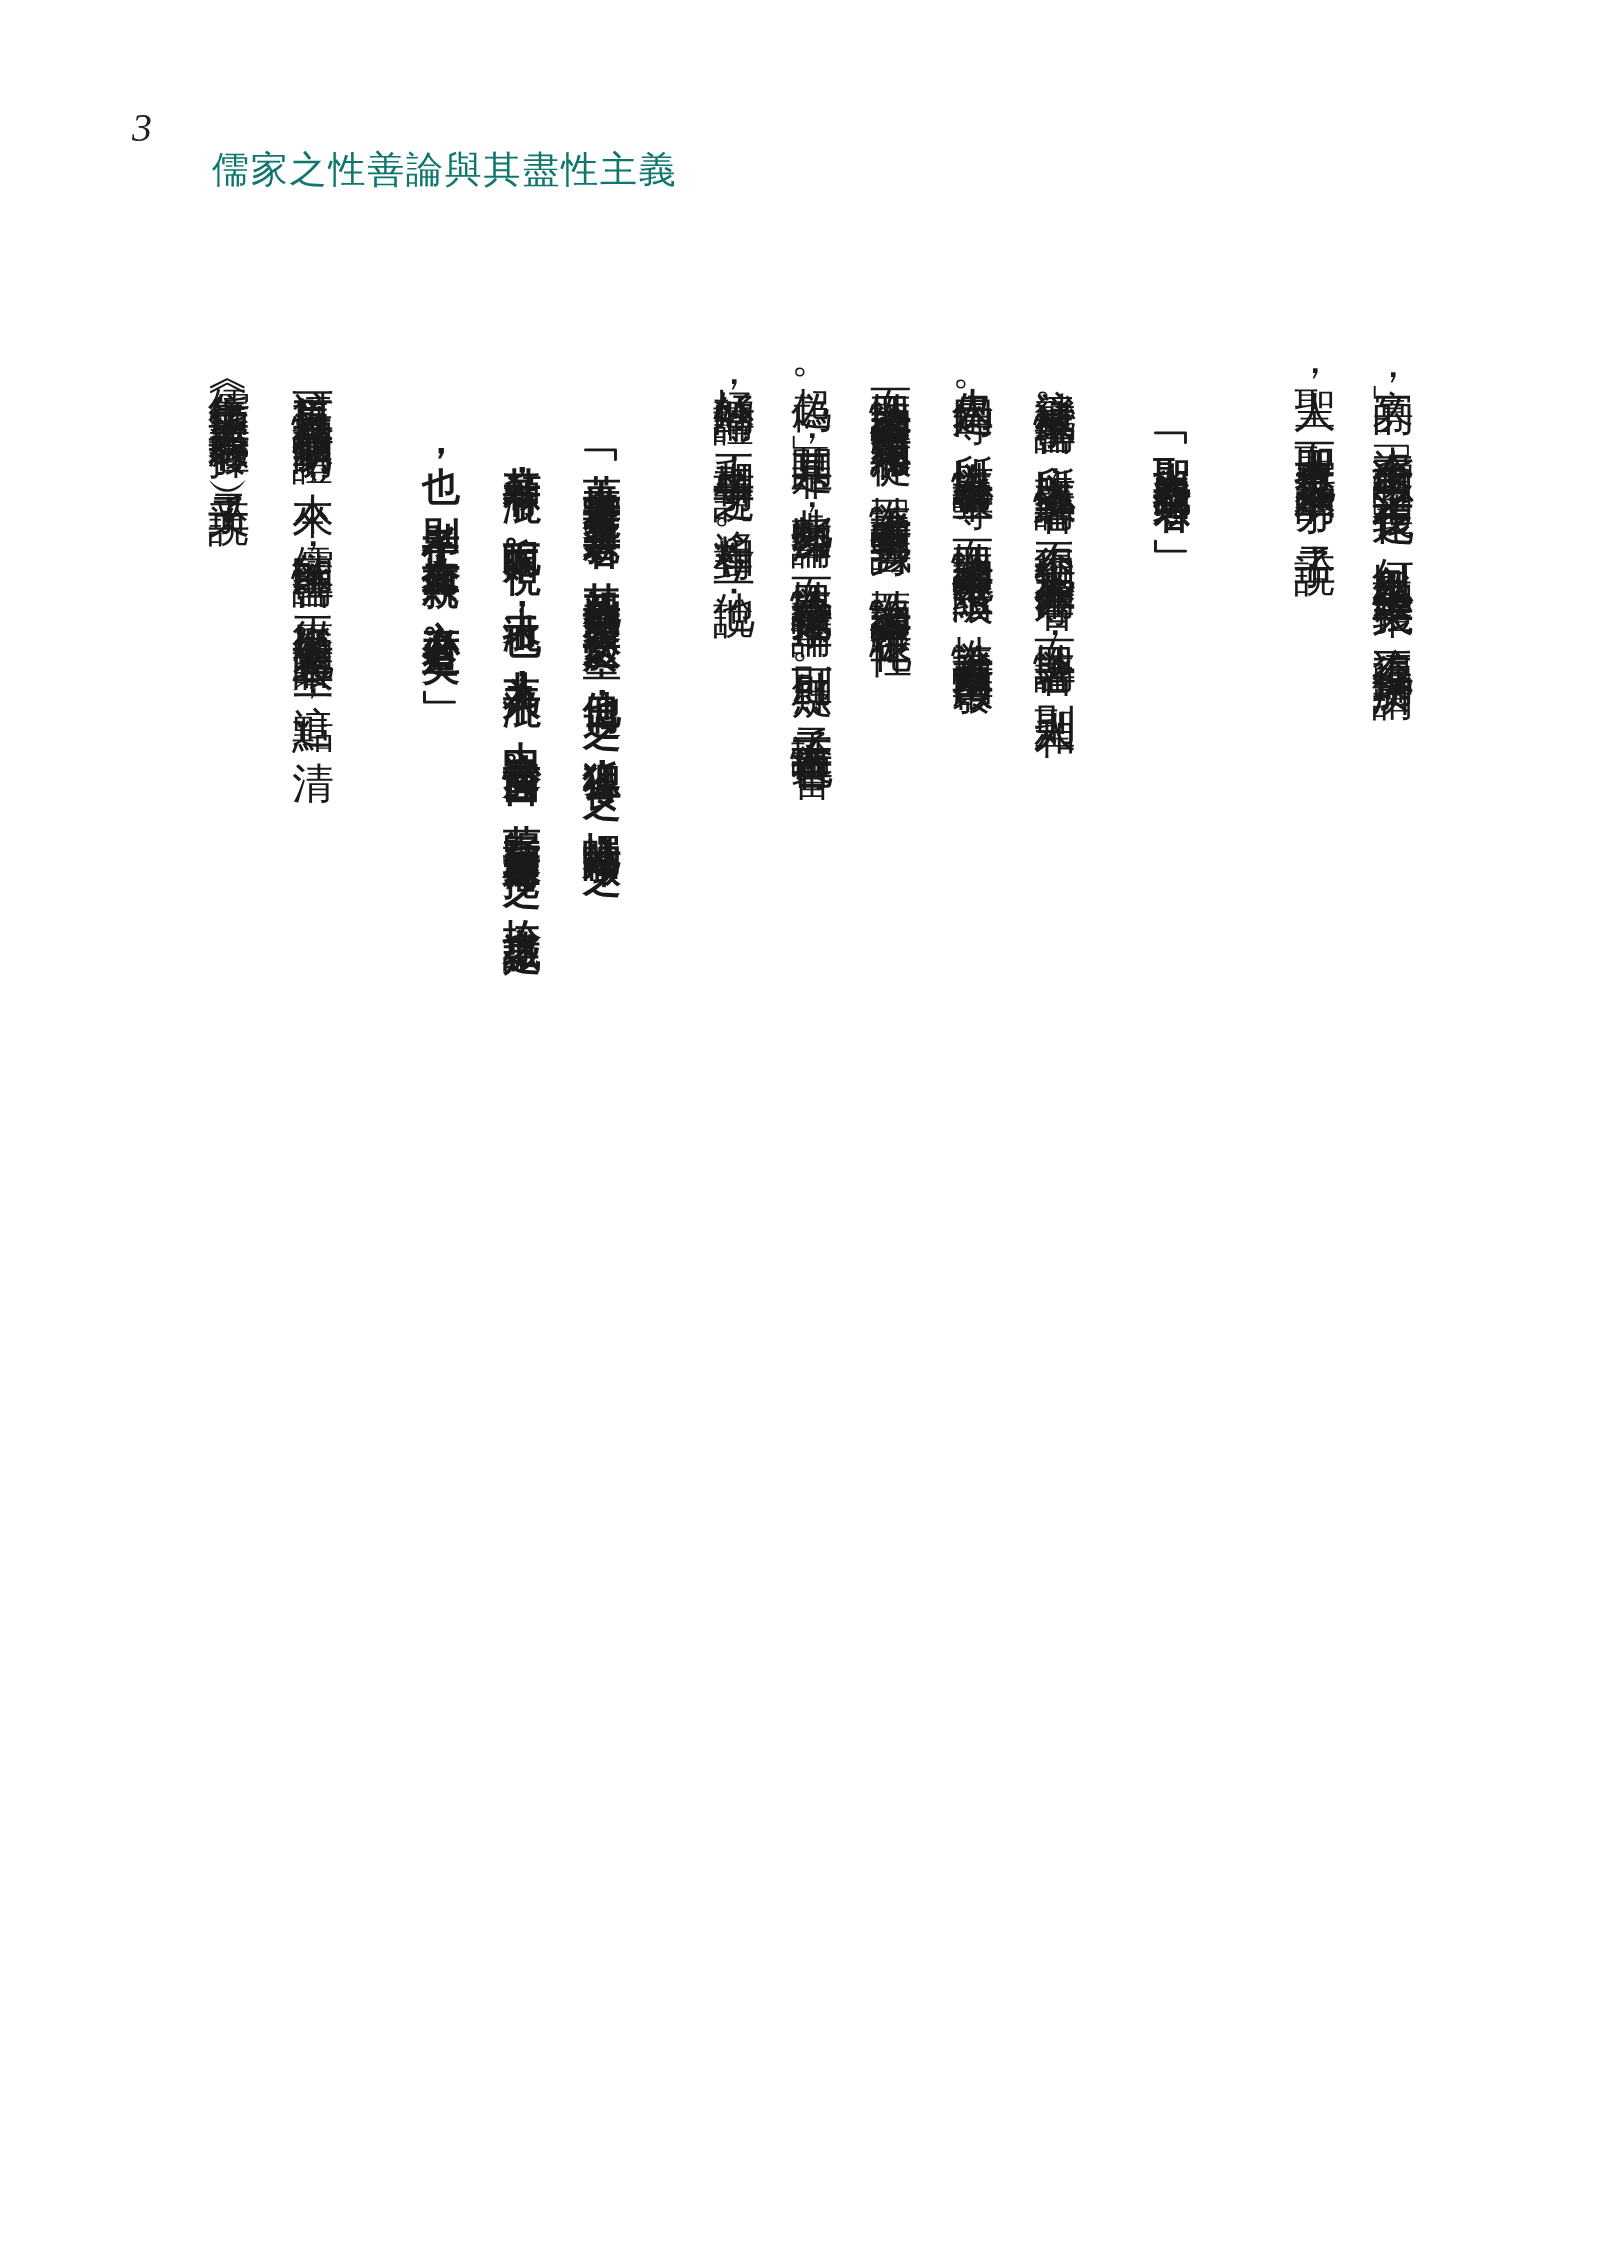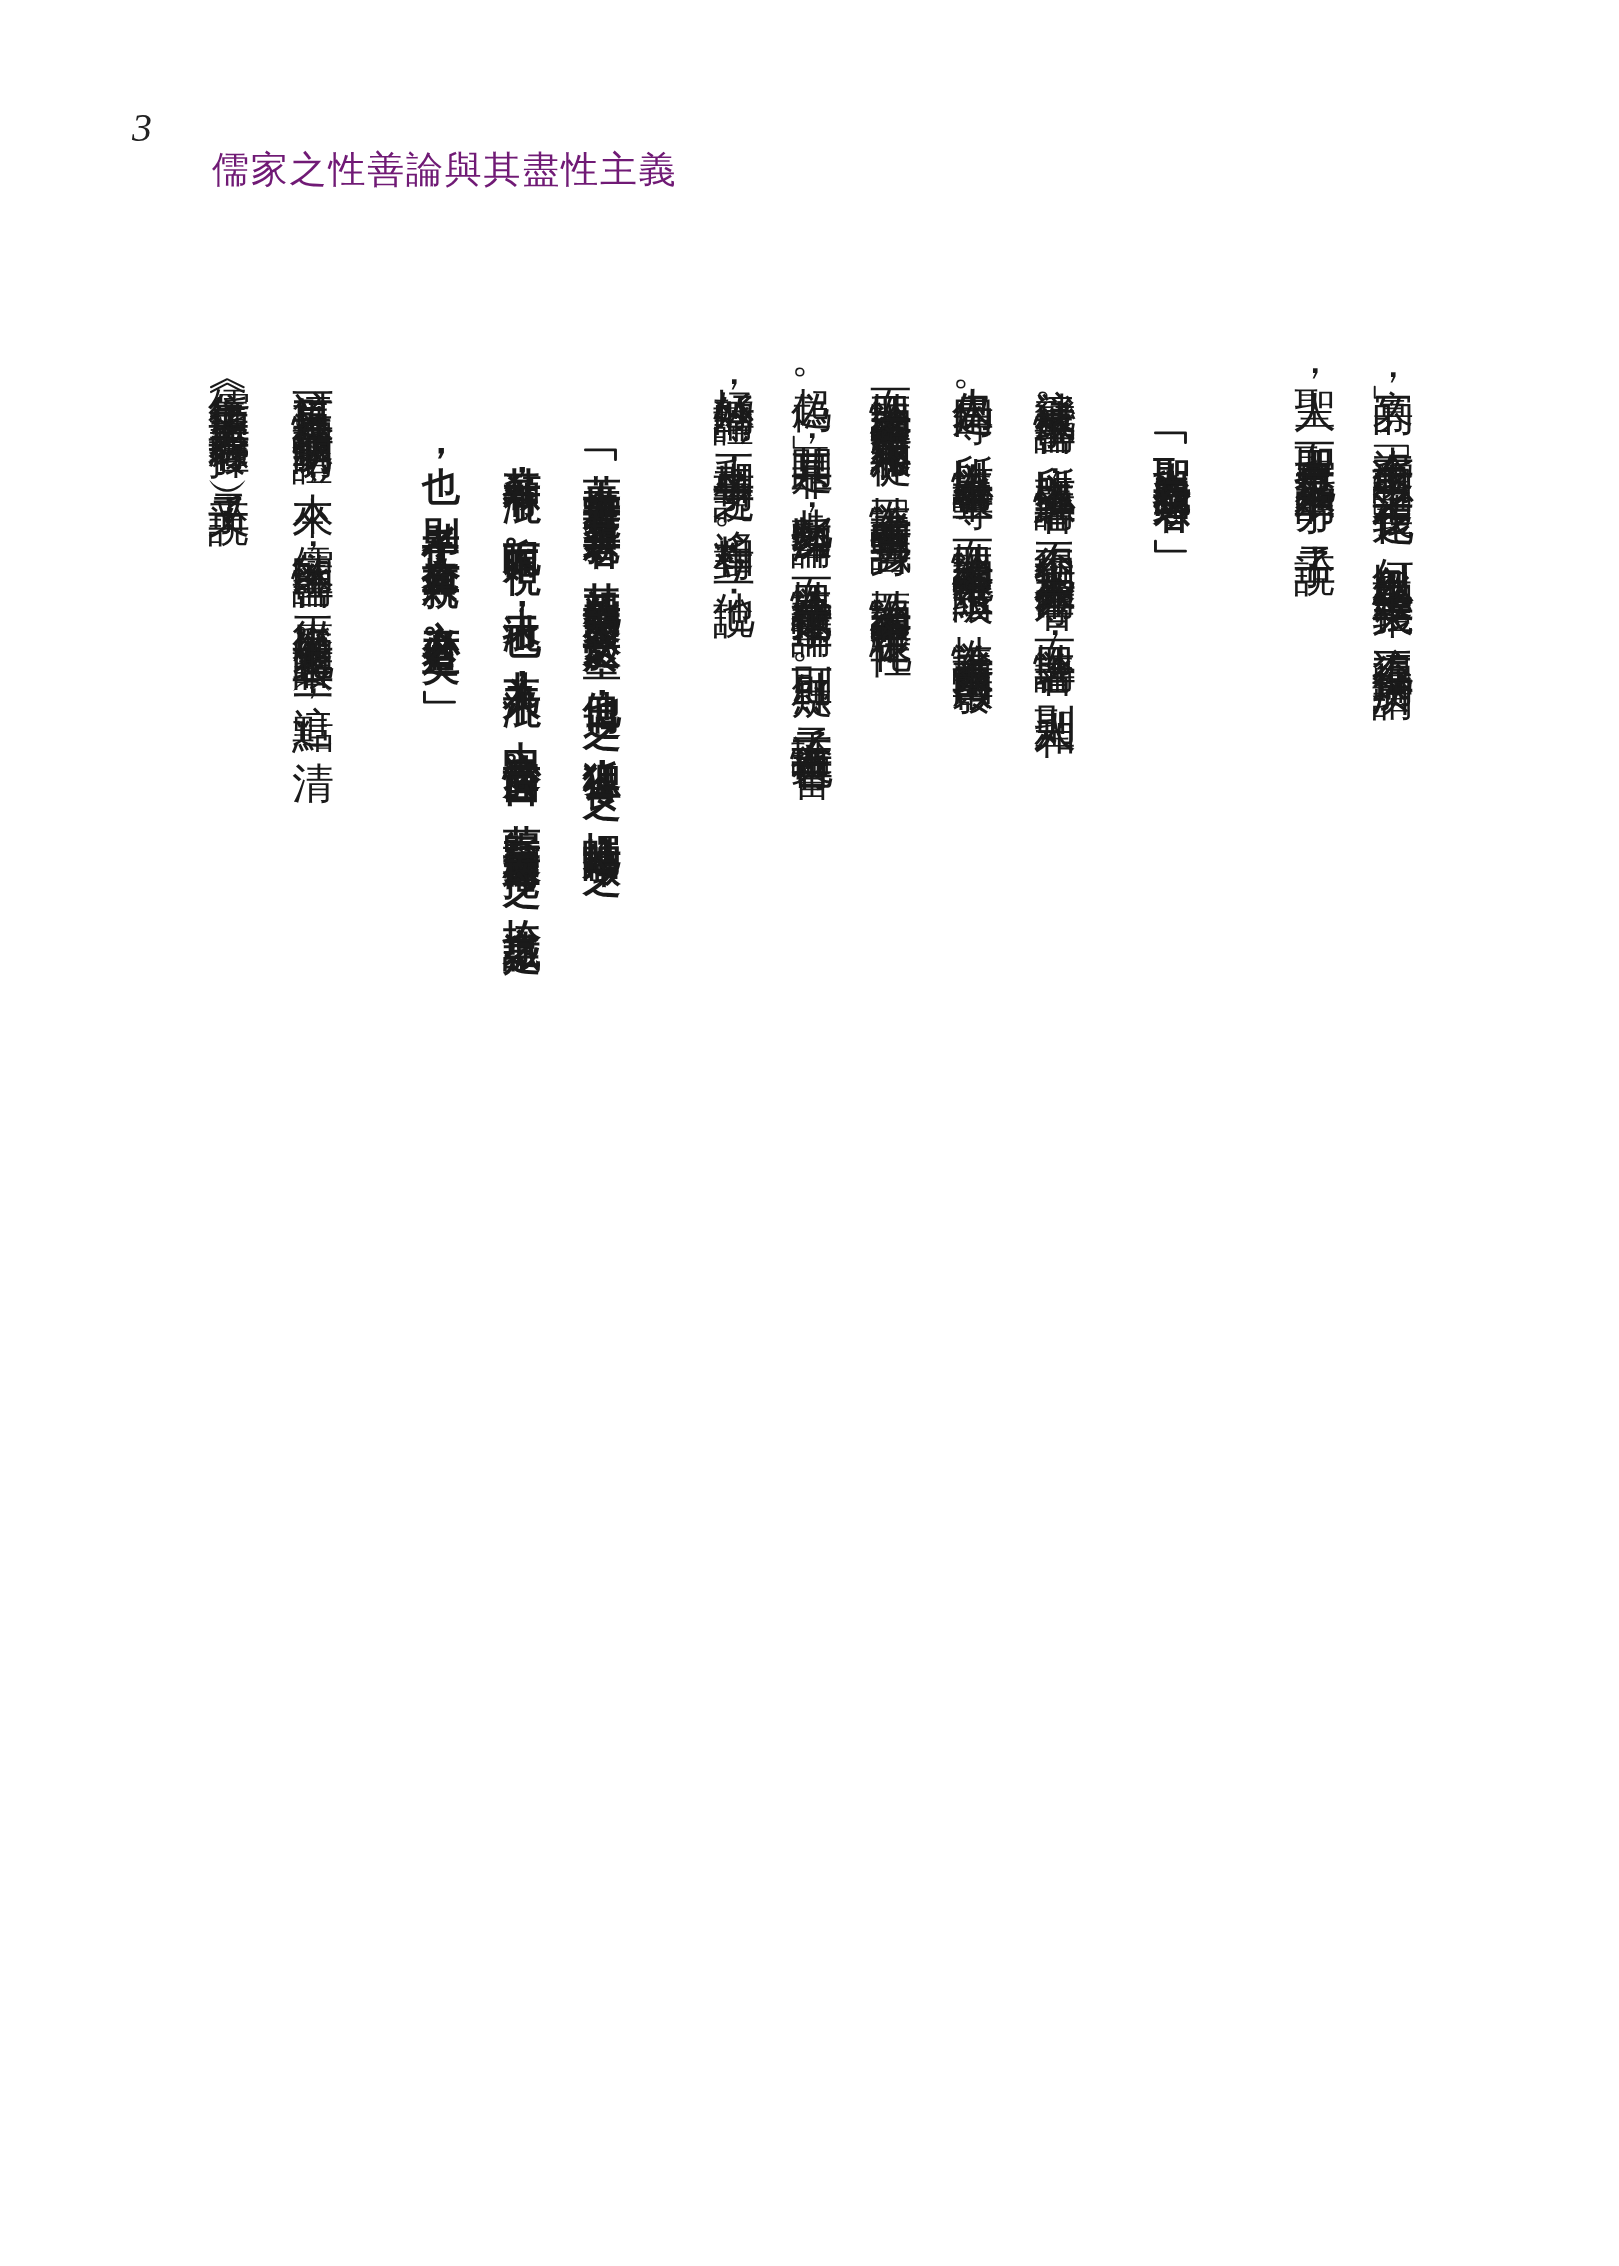--- a/index.html
+++ b/index.html
@@ -5,21 +5,21 @@
   html, body { margin:0; padding:0; background:#ffffff; }
   body { width:1619px; height:2266px; position:relative; overflow:hidden; color:#1a1a1a; }
   .page-num {
     position:absolute; left:132px; top:108px;
     font-family:"Liberation Serif","DejaVu Serif",serif;
     font-style:italic; font-size:40px; line-height:1; color:#222;
   }
   .running-head {
     position:absolute; left:212px; top:151px;
     font-family:"DejaVu Sans","Liberation Sans",sans-serif;
-    font-size:37px; font-weight:300; letter-spacing:1.8px; color:#701a75; line-height:1;
+    font-size:37px; font-weight:300; letter-spacing:1.8px; color:#0f766e; line-height:1;
   }
   .col {
     position:absolute;
     writing-mode:vertical-rl;
     text-orientation:upright;
     font-family:"DejaVu Sans","Liberation Sans",sans-serif;
     font-size:42px;
     line-height:1;
     letter-spacing:3.9px;
     white-space:nowrap;

